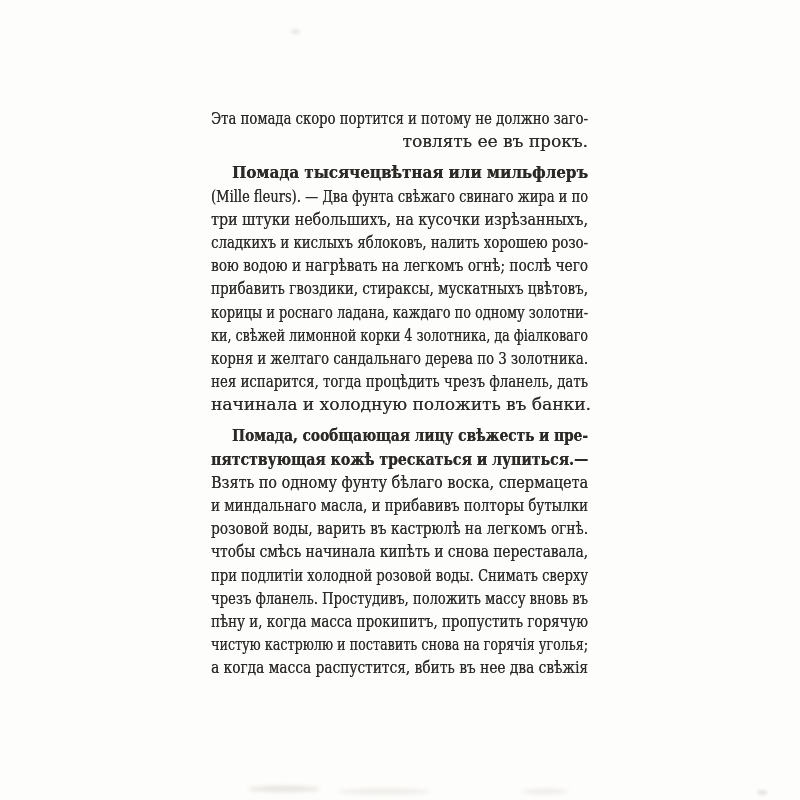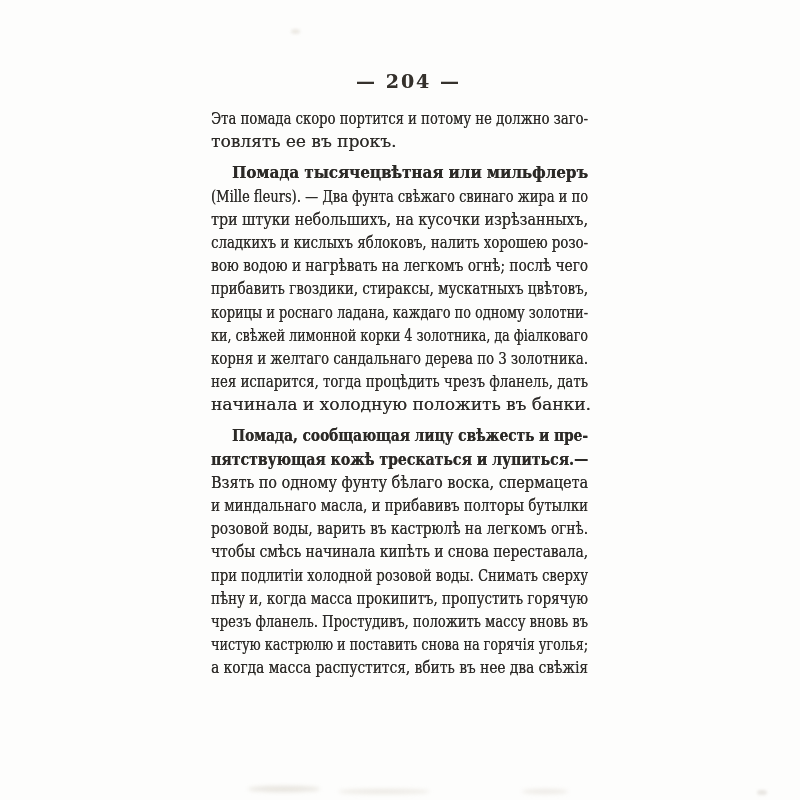--- a/index.html
+++ b/index.html
@@ -29,21 +29,21 @@
     color: #35312c;
     text-shadow: 0 0 0.5px rgba(53,49,44,0.55);
   }
   .text-block {
     position: absolute;
     top: 107px;
     left: 211px;
     width: 377px;
     font-size: 17px;
   }
-  .paragraph { margin: 0; }
+  .paragraph { margin: 0; text-align: right; }
   .paragraph + .paragraph { margin-top: 8px; }
   .line {
     height: 23.2px;
     line-height: 23.2px;
     white-space: nowrap;
     overflow: visible;
   }
   .line-text {
     display: inline-block;
     transform-origin: left center;
@@ -63,21 +63,20 @@
   .smudge-a { left: 248px; top: 786px; width: 72px; height: 6px; background: rgba(206,199,187,0.45); filter: blur(2px); }
   .smudge-b { left: 338px; top: 789px; width: 92px; height: 5px; background: rgba(214,207,195,0.42); filter: blur(2px); }
   .smudge-c { left: 522px; top: 789px; width: 46px; height: 5px; background: rgba(212,205,194,0.38); filter: blur(2px); }
   .smudge-d { left: 757px; top: 790px; width: 10px; height: 5px; background: rgba(200,193,182,0.40); filter: blur(1.5px); }
   .smudge-e { left: 291px; top: 29px; width: 9px; height: 5px; background: rgba(222,217,208,0.55); filter: blur(1.5px); }
 </style>
 </head>
 <body>
 
 <div class="screen" style="color: rgb(44, 42, 39); background: rgb(253, 253, 252);">
-  <div class="page-number">— 204 —</div>
   <div class="text-block">
       <div class="paragraph">
         <div class="line"><span class="line-text" style="transform: scaleX(0.776);">Эта помада скоро портится и потому не должно заго-</span></div>
         <div class="line"><span class="line-text">товлять ее въ прокъ.</span></div>
       </div>
       <div class="paragraph">
         <div class="line bold indent"><span class="line-text" style="transform: scaleX(0.8876);">Помада тысячецвѣтная или мильфлеръ</span></div>
         <div class="line"><span class="line-text" style="transform: scaleX(0.7676);">(Mille fleurs). — Два фунта свѣжаго свинаго жира и по</span></div>
         <div class="line"><span class="line-text" style="transform: scaleX(0.8399);">три штуки небольшихъ, на кусочки изрѣзанныхъ,</span></div>
         <div class="line"><span class="line-text" style="transform: scaleX(0.782);">сладкихъ и кислыхъ яблоковъ, налить хорошею розо-</span></div>
@@ -90,22 +89,22 @@
         <div class="line"><span class="line-text" style="transform: scaleX(0.9999);">начинала и холодную положить въ банки.</span></div>
       </div>
       <div class="paragraph">
         <div class="line bold indent"><span class="line-text" style="transform: scaleX(0.8062);">Помада, сообщающая лицу свѣжесть и пре-</span></div>
         <div class="line bold"><span class="line-text" style="transform: scaleX(0.8282);">пятствующая кожѣ трескаться и лупиться.—</span></div>
         <div class="line"><span class="line-text" style="transform: scaleX(0.8445);">Взять по одному фунту бѣлаго воска, спермацета</span></div>
         <div class="line"><span class="line-text" style="transform: scaleX(0.7871);">и миндальнаго масла, и прибавивъ полторы бутылки</span></div>
         <div class="line"><span class="line-text" style="transform: scaleX(0.8048);">розовой воды, варить въ кастрюлѣ на легкомъ огнѣ.</span></div>
         <div class="line"><span class="line-text" style="transform: scaleX(0.8072);">чтобы смѣсь начинала кипѣть и снова переставала,</span></div>
         <div class="line"><span class="line-text" style="transform: scaleX(0.7713);">при подлитіи холодной розовой воды. Снимать сверху</span></div>
+        <div class="line"><span class="line-text" style="transform: scaleX(0.7706);">чрезъ фланель. Простудивъ, положить массу вновь въ</span></div>
         <div class="line"><span class="line-text" style="transform: scaleX(0.7901);">пѣну и, когда масса прокипитъ, пропустить горячую</span></div>
-        <div class="line"><span class="line-text" style="transform: scaleX(0.7706);">чрезъ фланель. Простудивъ, положить массу вновь въ</span></div>
         <div class="line"><span class="line-text" style="transform: scaleX(0.75);">чистую кастрюлю и поставить снова на горячія уголья;</span></div>
         <div class="line"><span class="line-text" style="transform: scaleX(0.8083);">а когда масса распустится, вбить въ нее два свѣжія</span></div>
       </div>
     </div>
   <div class="smudge smudge-a"></div>
   <div class="smudge smudge-b"></div>
   <div class="smudge smudge-c"></div>
   <div class="smudge smudge-d"></div>
   <div class="smudge smudge-e"></div>
 </div>

